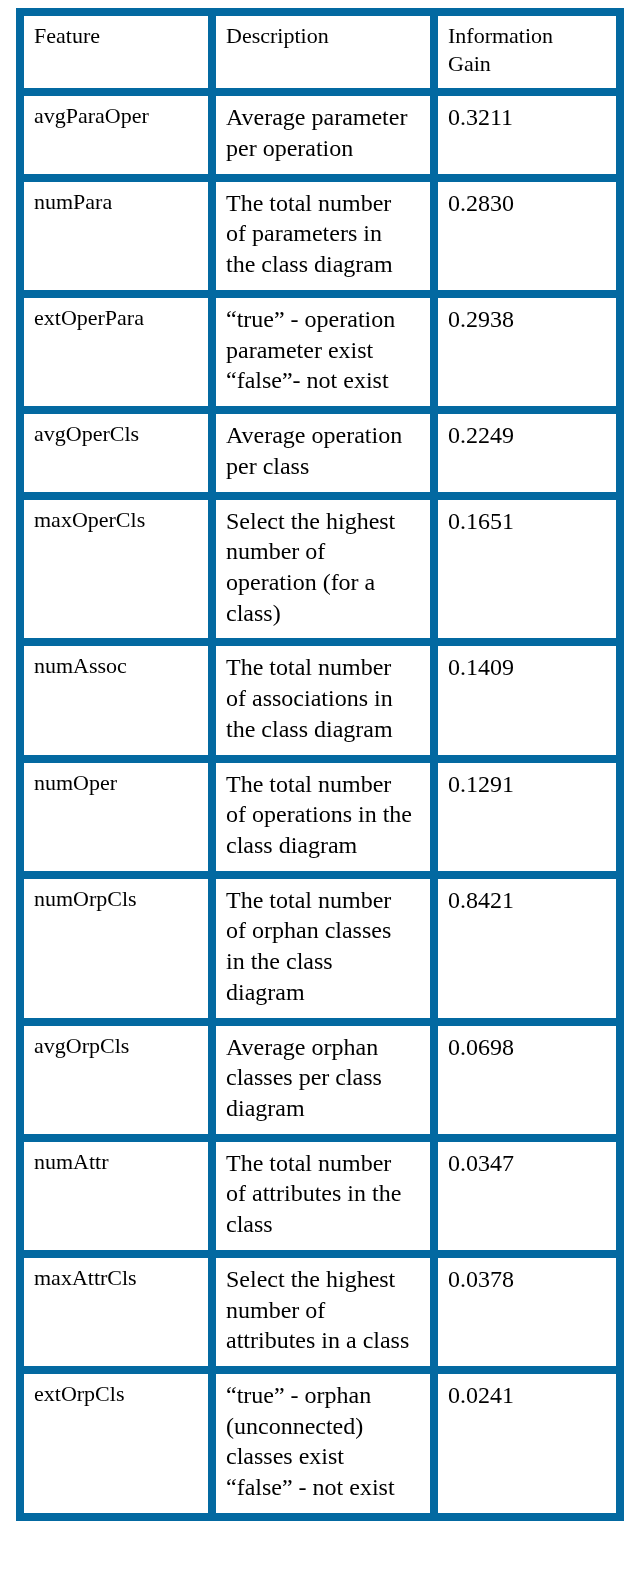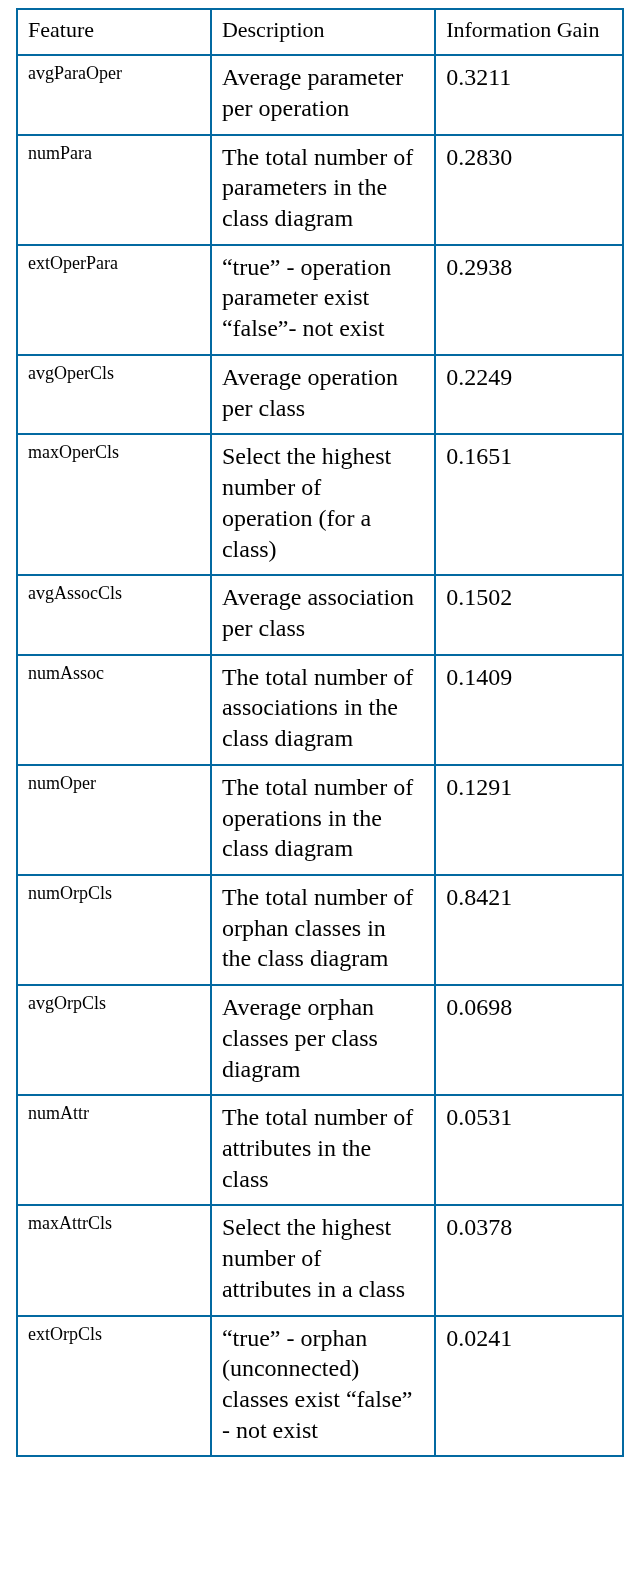--- a/index.html
+++ b/index.html
@@ -12,33 +12,33 @@
       background: #fff;
       width: 640px;
       padding: 8px 16px 20px 16px;
     }
     table {
       border-collapse: collapse;
       width: 100%;
       table-layout: fixed;
     }
     th, td {
-      border: 2px solid #0369a1;
+      border: 8px solid #0369a1;
       padding: 6px 18px 10px 10px;
       vertical-align: top;
       text-align: left;
       font-weight: normal;
       color: #000;
       line-height: 1.28;
     }
     th {
       font-size: 22px;
     }
     td.feature {
-      font-size: 18px;
+      font-size: 22px;
     }
     td.description {
       font-size: 24px;
     }
     td.gain {
       font-size: 24px;
     }
     col.c1 { width: 32%; }
     col.c2 { width: 37%; }
     col.c3 { width: 31%; }
@@ -79,25 +79,20 @@
         <td class="feature">avgOperCls</td>
         <td class="description">Average operation per class</td>
         <td class="gain">0.2249</td>
       </tr>
       <tr>
         <td class="feature">maxOperCls</td>
         <td class="description">Select the highest number of operation (for a class)</td>
         <td class="gain">0.1651</td>
       </tr>
       <tr>
-        <td class="feature">avgAssocCls</td>
-        <td class="description">Average association per class</td>
-        <td class="gain">0.1502</td>
-      </tr>
-      <tr>
         <td class="feature">numAssoc</td>
         <td class="description">The total number of associations in the class diagram</td>
         <td class="gain">0.1409</td>
       </tr>
       <tr>
         <td class="feature">numOper</td>
         <td class="description">The total number of operations in the class diagram</td>
         <td class="gain">0.1291</td>
       </tr>
       <tr>
@@ -106,21 +101,21 @@
         <td class="gain">0.8421</td>
       </tr>
       <tr>
         <td class="feature">avgOrpCls</td>
         <td class="description">Average orphan classes per class diagram</td>
         <td class="gain">0.0698</td>
       </tr>
       <tr>
         <td class="feature">numAttr</td>
         <td class="description">The total number of attributes in the class</td>
-        <td class="gain">0.0531</td>
+        <td class="gain">0.0347</td>
       </tr>
       <tr>
         <td class="feature">maxAttrCls</td>
         <td class="description">Select the highest number of attributes in a class</td>
         <td class="gain">0.0378</td>
       </tr>
       <tr>
         <td class="feature">extOrpCls</td>
         <td class="description">“true” - orphan (unconnected) classes exist “false” - not exist</td>
         <td class="gain">0.0241</td>

